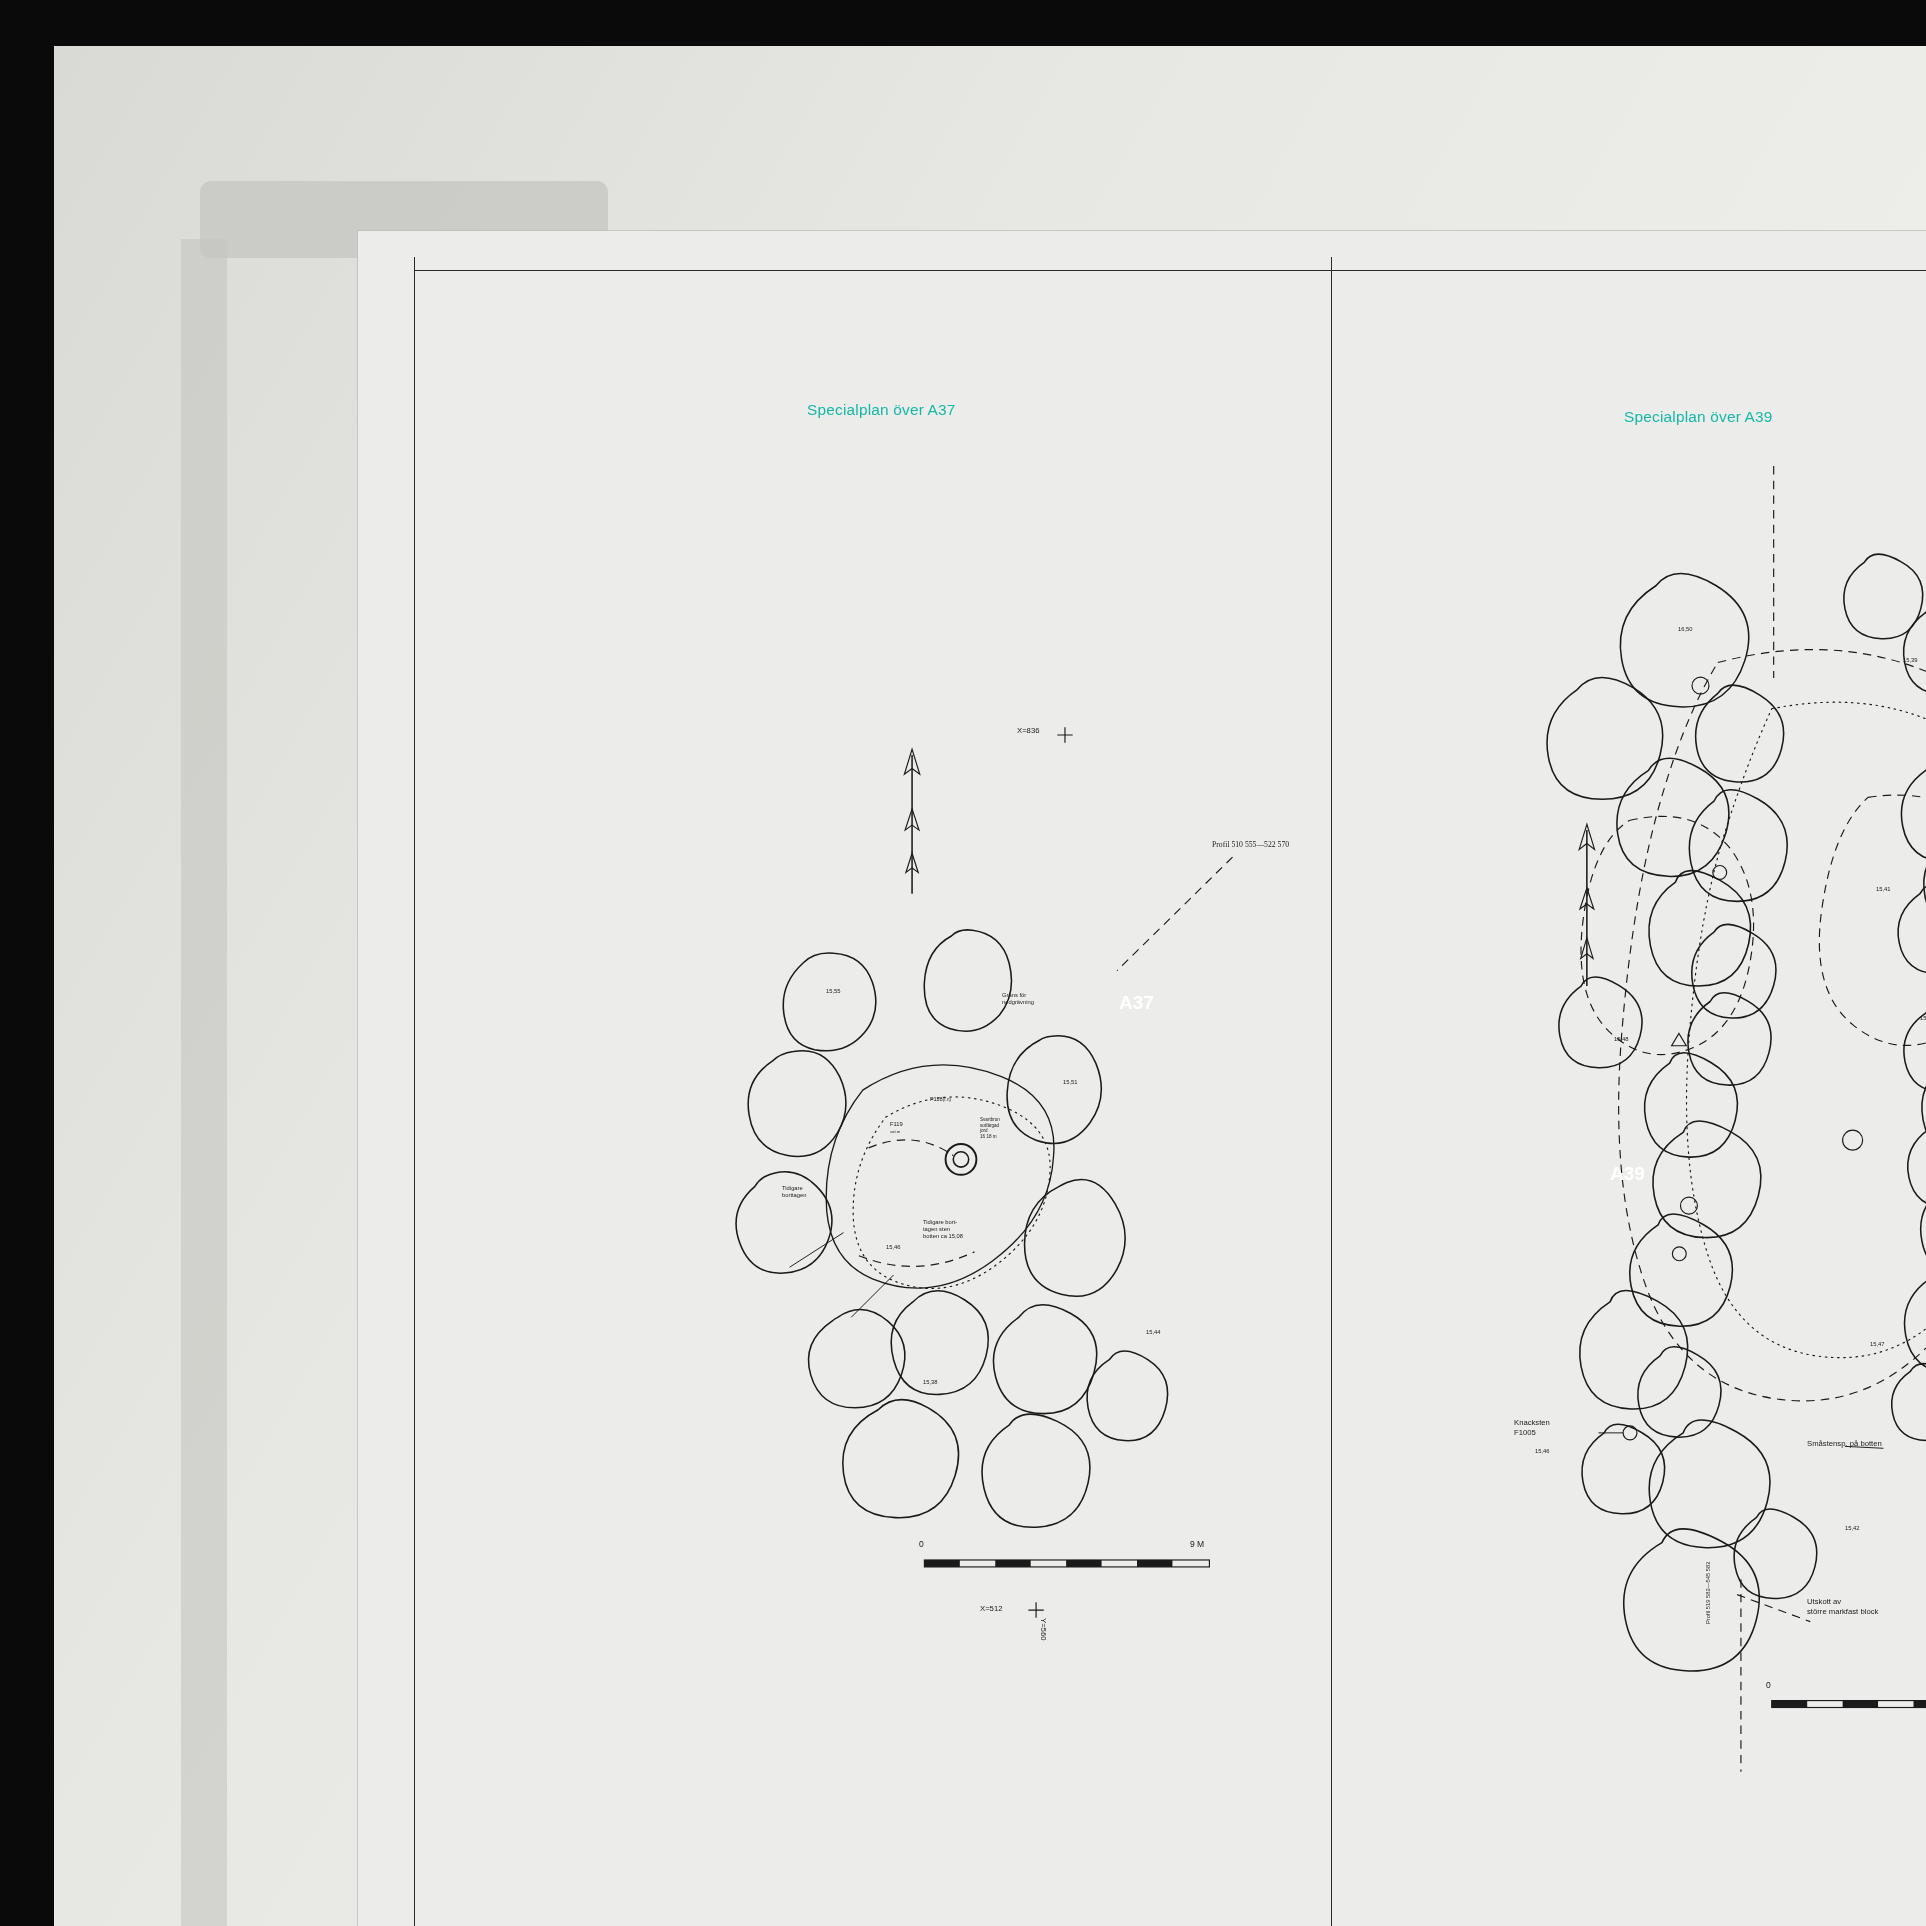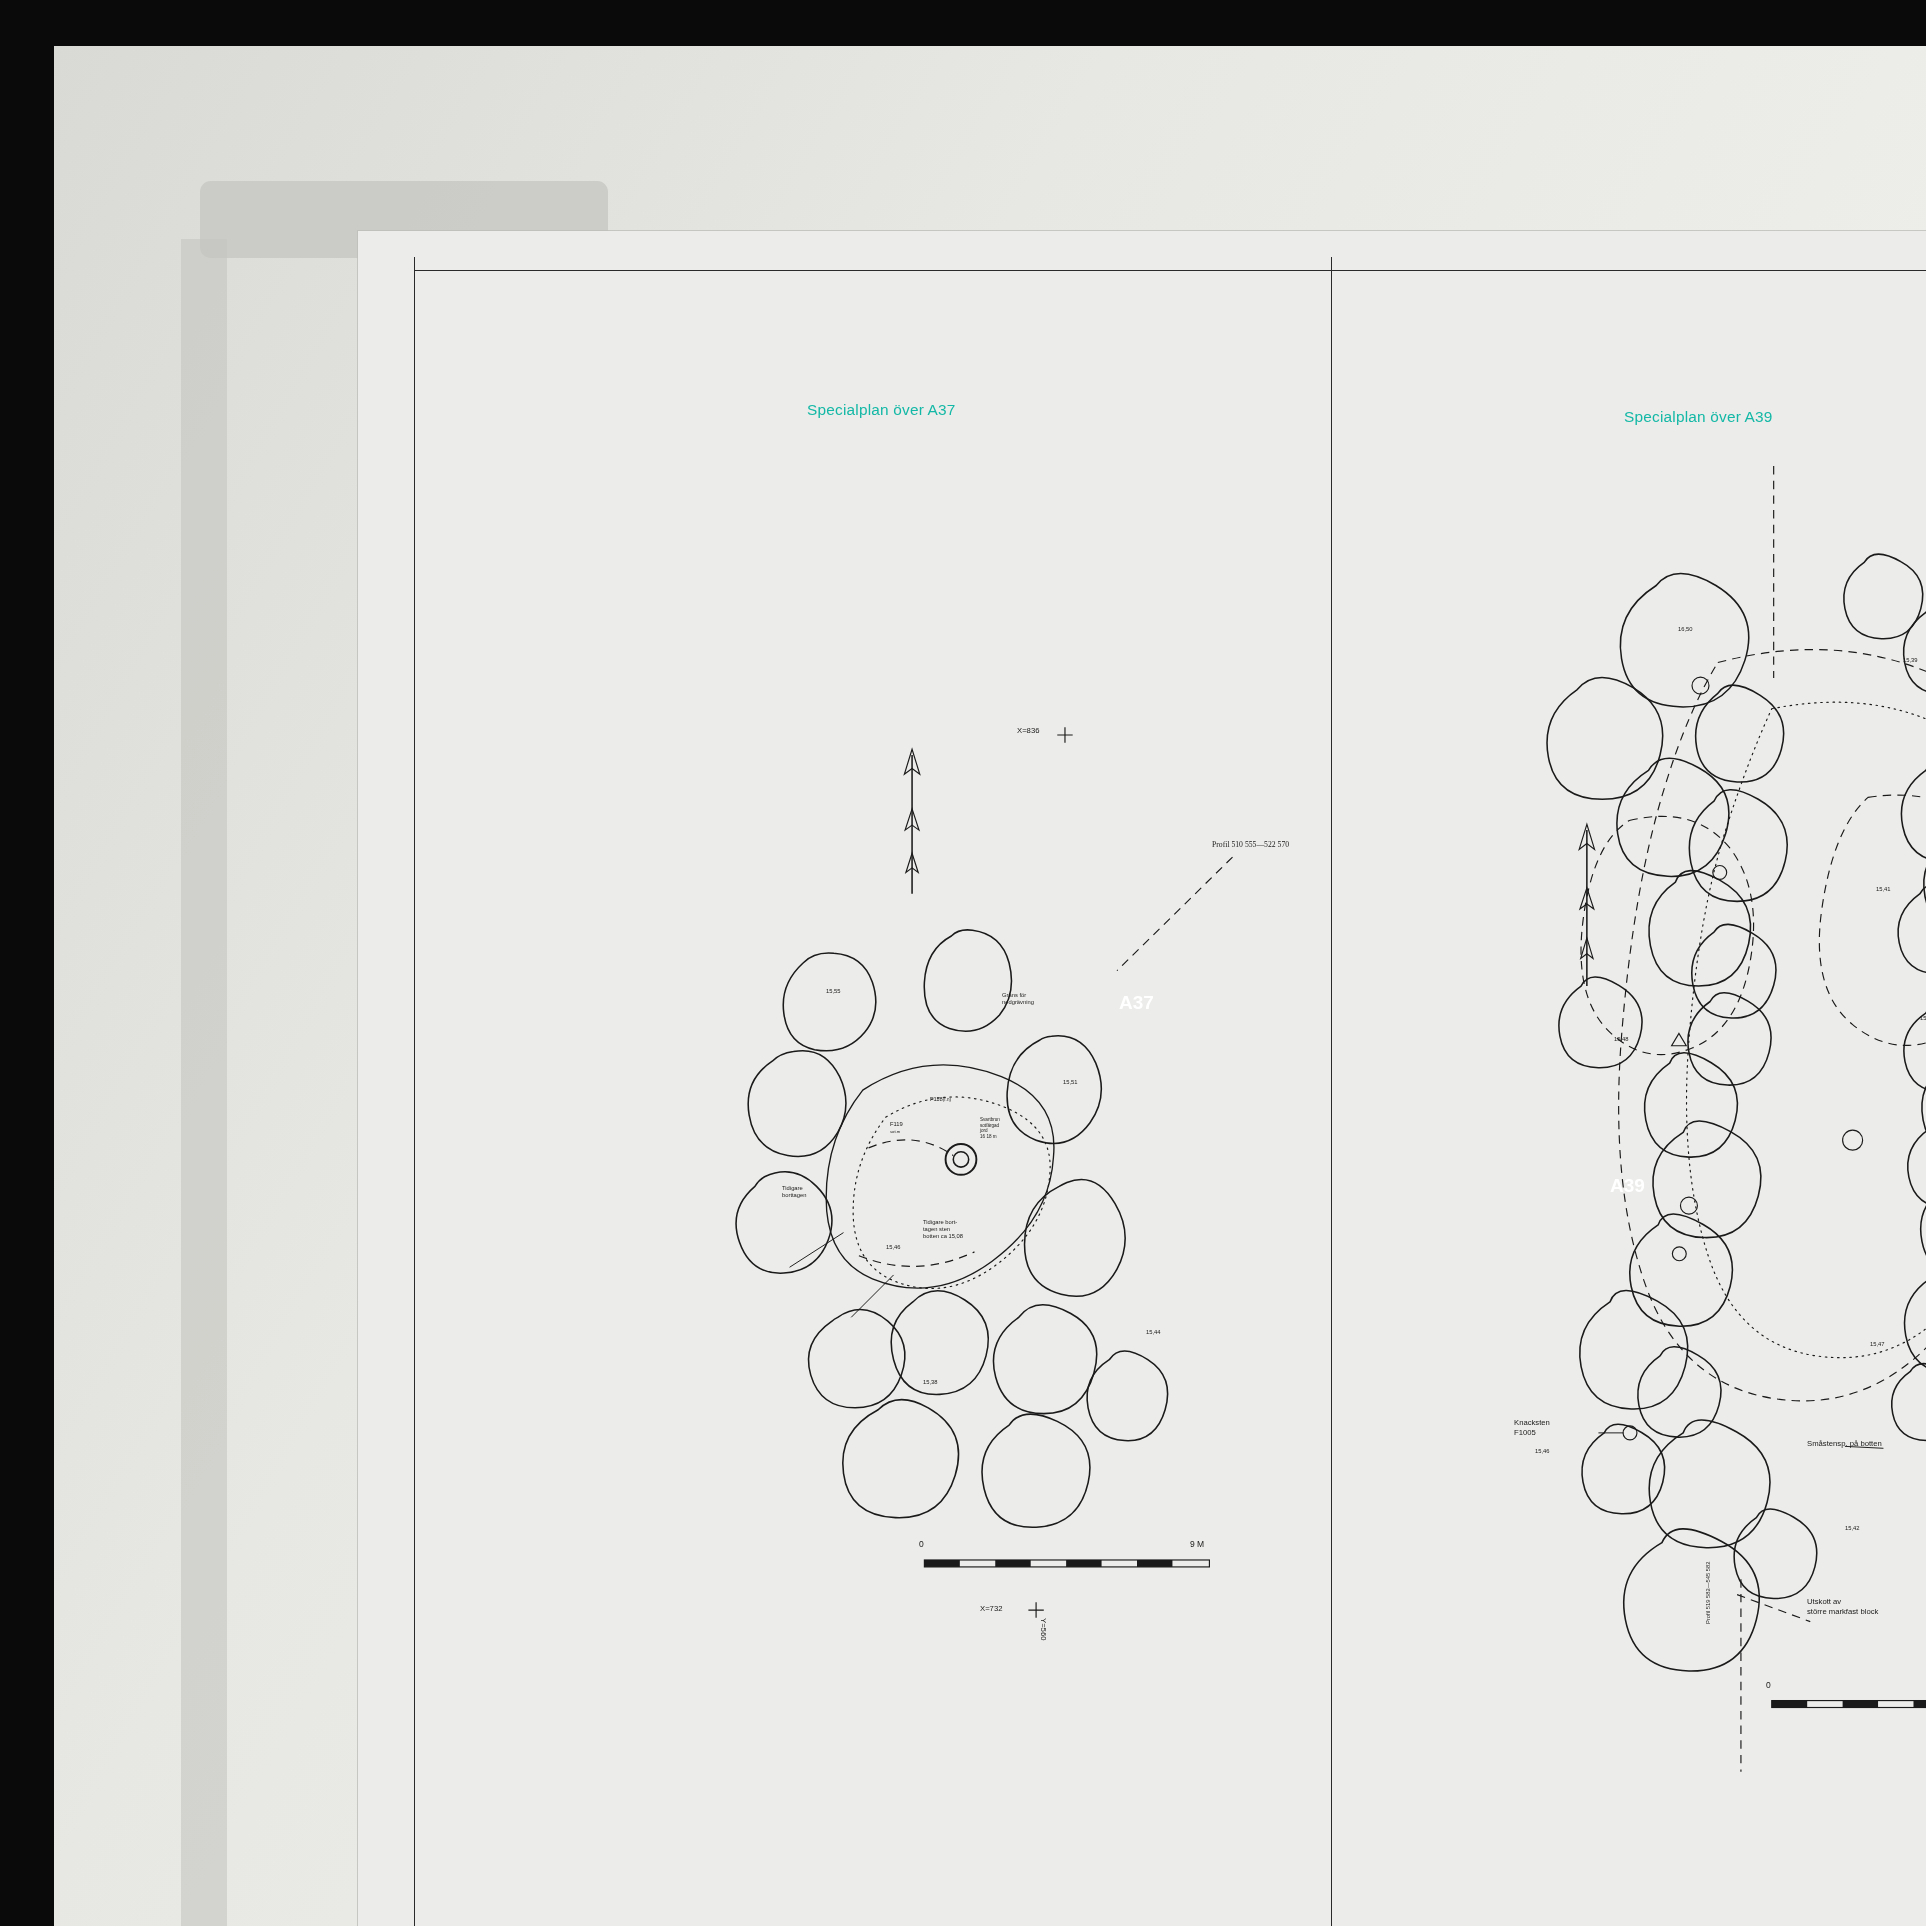--- a/index.html
+++ b/index.html
@@ -109,21 +109,21 @@
   <g>
     <rect class="ln" x="2400" y="4050" width="740" height="18" stroke-width="3" fill="#ececea"></rect>
     <rect x="2400" y="4050" width="92" height="18" fill="#1a1a1a"></rect>
     <rect x="2584" y="4050" width="92" height="18" fill="#1a1a1a"></rect>
     <rect x="2768" y="4050" width="92" height="18" fill="#1a1a1a"></rect>
     <rect x="2952" y="4050" width="92" height="18" fill="#1a1a1a"></rect>
   </g>
 </svg>
 
 <div class="label small" style="left:1017px;top:726px;">X=836</div>
-<div class="label small" style="left:980px;top:1604px;">X=732</div>
+<div class="label small" style="left:980px;top:1604px;">X=512</div>
 <div class="label small" style="left:1048px;top:1618px;transform:rotate(90deg);transform-origin:left top;">Y=560</div>
 <div class="label small" style="left:1212px;top:840px;font-family:Liberation Serif, serif;">Profil 510 555—522 570</div>
 <div class="big-label" style="left:1119px;top:992px;">A37</div>
 
 <div class="label tiny" style="left:1002px;top:992px;white-space:pre;">Gräns för
 nedgrävning</div>
 <div class="label tiny" style="left:782px;top:1185px;white-space:pre;">Tidigare
 borttagen</div>
 <div class="label tiny" style="left:923px;top:1219px;white-space:pre;">Tidigare bort-
 tagen sten
@@ -220,21 +220,21 @@
 
   <g>
     <rect class="ln" x="4600" y="4415" width="740" height="18" stroke-width="3" fill="#ececea"></rect>
     <rect x="4600" y="4415" width="92" height="18" fill="#1a1a1a"></rect>
     <rect x="4784" y="4415" width="92" height="18" fill="#1a1a1a"></rect>
     <rect x="4968" y="4415" width="92" height="18" fill="#1a1a1a"></rect>
     <rect x="5152" y="4415" width="92" height="18" fill="#1a1a1a"></rect>
   </g>
 </svg>
 
-<div class="big-label" style="left:1610px;top:1163px;margin-top:12px;">A39</div>
+<div class="big-label" style="left:1610px;top:1163px;">A39</div>
 
 <div class="label small" style="left:1514px;top:1418px;white-space:pre;">Knacksten
 F1005</div>
 <div class="label tiny" style="left:1535px;top:1448px;">15,46</div>
 <div class="label small" style="left:1807px;top:1439px;">Småstensp. på botten</div>
 <div class="label small" style="left:1807px;top:1597px;white-space:pre;">Utskott av
 större markfast block</div>
 <div class="label tiny" style="left:1705px;top:1624px;transform:rotate(-90deg);transform-origin:left top;">Profil 519 582—545 582</div>
 
 <div class="label tiny" style="left:1678px;top:626px;">16,50</div>

